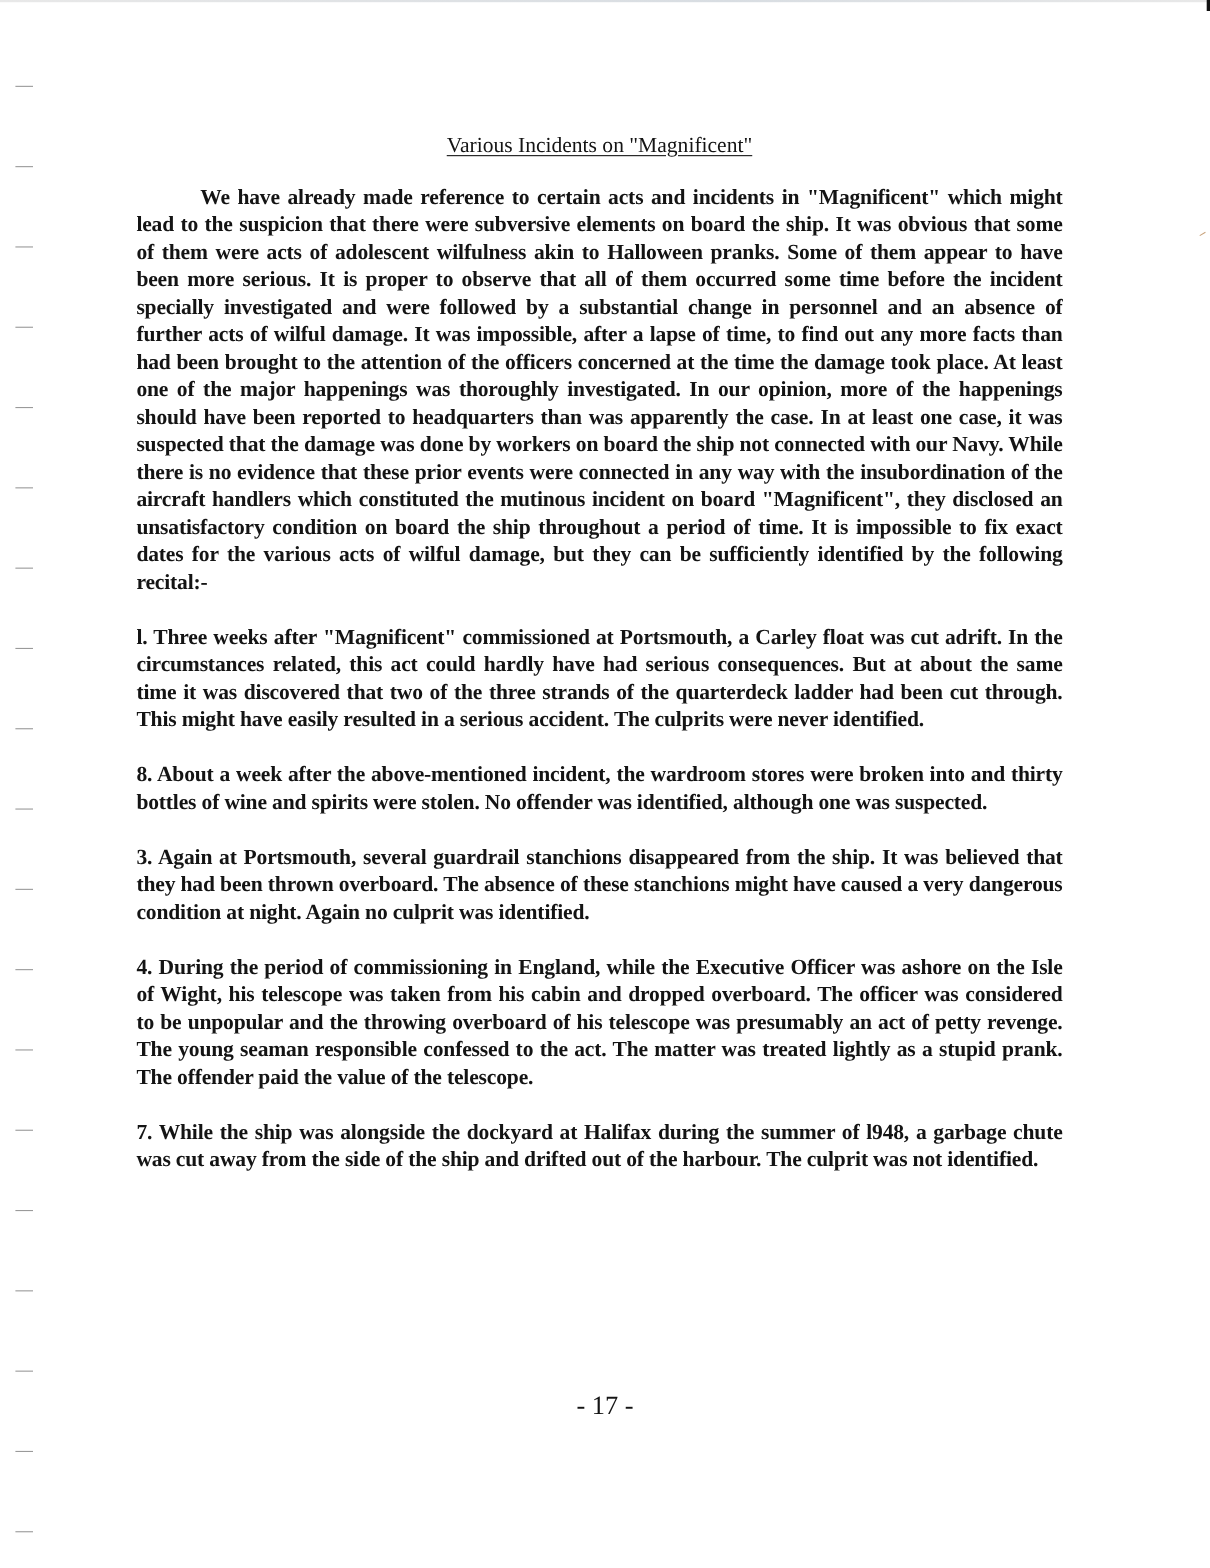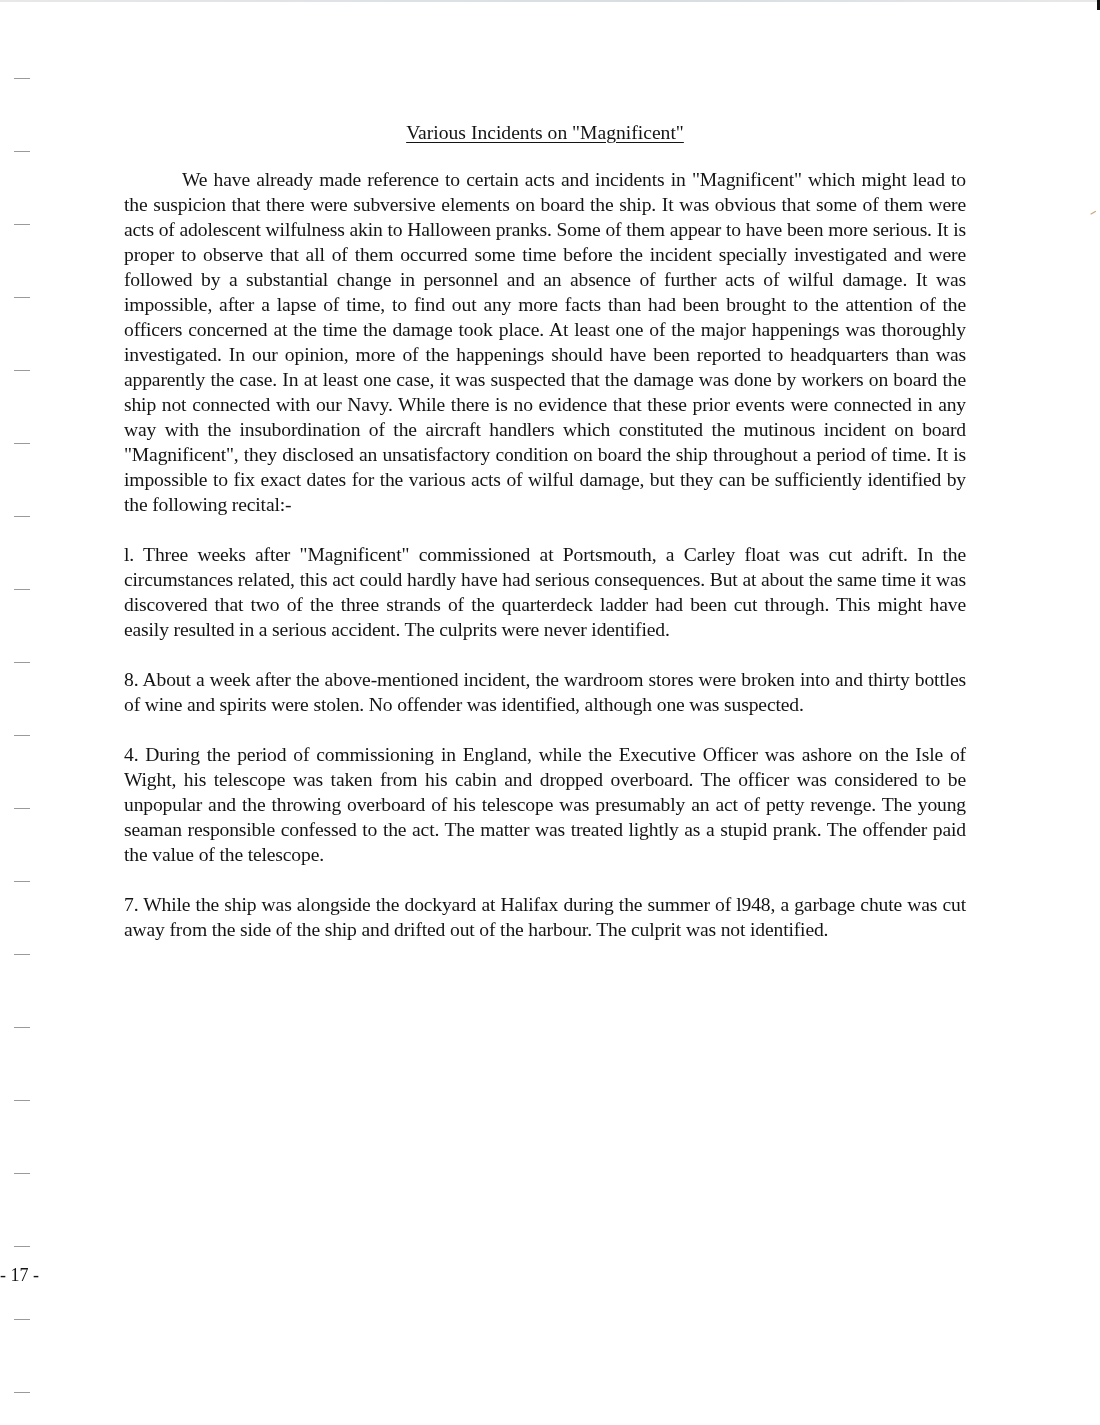--- a/index.html
+++ b/index.html
@@ -61,30 +61,31 @@
       font-weight: normal;
     }
     .title span {
       text-decoration: underline;
       text-underline-offset: 3px;
     }
     .para {
       text-align: justify;
       margin: 0 0 25px 0;
       letter-spacing: -0.15px;
+      font-weight: bold;
     }
     .para.intro {
       text-indent: 58px;
     }
     .page-number {
       position: absolute;
       left: 0; right: 0;
       top: 1265px;
-      text-align: left;
-      font-size: 18px;
+      text-align: center;
+      font-size: 24px;
     }
   </style>
 </head>
 <body>
 
 <div class="top-edge"></div>
 <div class="corner-mark"></div>
 
 <div class="margin-ticks">
   <div class="tick" style="top:78px"></div>
@@ -111,17 +112,18 @@
 <div class="speck" style="left:1091px; top:212px;"></div>
 
 <div class="page">
   <h1 class="title">
     <span>Various Incidents on "Magnificent"</span>
   </h1>
 
   <p class="para intro">We have already made reference to certain acts and incidents in "Magnificent" which might lead to the suspicion that there were subversive elements on board the ship.  It was obvious that some of them were acts of adolescent wilfulness akin to Halloween pranks.  Some of them appear to have been more serious.  It is proper to observe that all of them occurred some time before the incident specially investigated and were followed by a substantial change in personnel and an absence of further acts of wilful damage.  It was impossible, after a lapse of time, to find out any more facts than had been brought to the attention of the officers concerned at the time the damage took place.  At least one of the major happenings was thoroughly investigated.  In our opinion, more of the happenings should have been reported to headquarters than was apparently the case.  In at least one case, it was suspected that the damage was done by workers on board the ship not connected with our Navy.  While there is no evidence that these prior events were connected in any way with the insubordination of the aircraft handlers which constituted the mutinous incident on board "Magnificent", they disclosed an unsatisfactory condition on board the ship throughout a period of time.  It is impossible to fix exact dates for the various acts of wilful damage, but they can be sufficiently identified by the following recital:-</p>
   <p class="para">l.  Three weeks after "Magnificent" commissioned at Portsmouth, a Carley float was cut adrift.   In the circumstances related, this act could hardly have had serious consequences.  But at about the same time it was discovered that two of the three strands of the quarterdeck ladder had been cut through.  This might have easily resulted in a serious accident.  The culprits were never identified.</p>
   <p class="para">8.  About a week after the above-mentioned incident, the wardroom stores were broken into and thirty bottles of wine and spirits were stolen.  No offender was identified, although one was suspected.</p>
+  <p class="para">3.  Again at Portsmouth, several guardrail stanchions disappeared from the ship.  It was believed that they had been thrown overboard.  The absence of these stanchions might have caused a very dangerous condition at night.  Again no culprit was identified.</p>
   <p class="para">4.  During the period of commissioning in England, while the Executive Officer was ashore on the Isle of Wight, his telescope was taken from his cabin and dropped overboard.  The officer was considered to be unpopular and the throwing overboard of his telescope was presumably an act of petty revenge.  The young seaman responsible confessed to the act.  The matter was treated lightly as a stupid prank.  The offender paid the value of the telescope.</p>
   <p class="para">7.  While the ship was alongside the dockyard at Halifax during the summer of l948, a garbage chute was cut away from the side of the ship and drifted out of the harbour. The culprit was not identified.</p>
 </div>
 
 <div class="page-number">- 17 -</div>
 
 </body></html>

